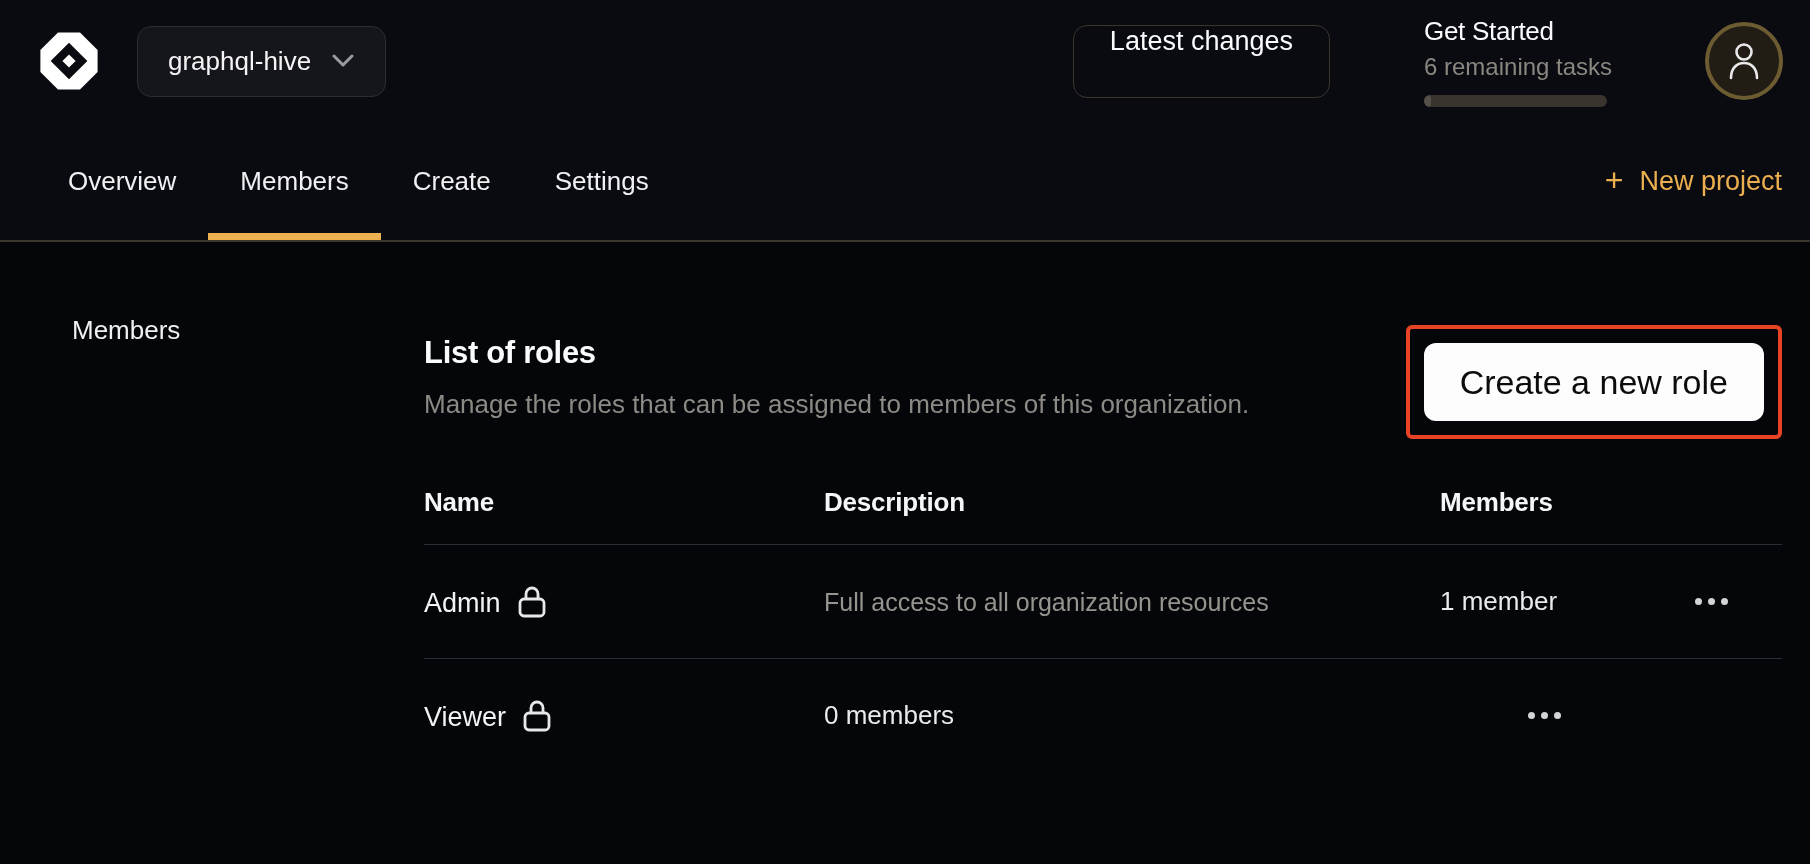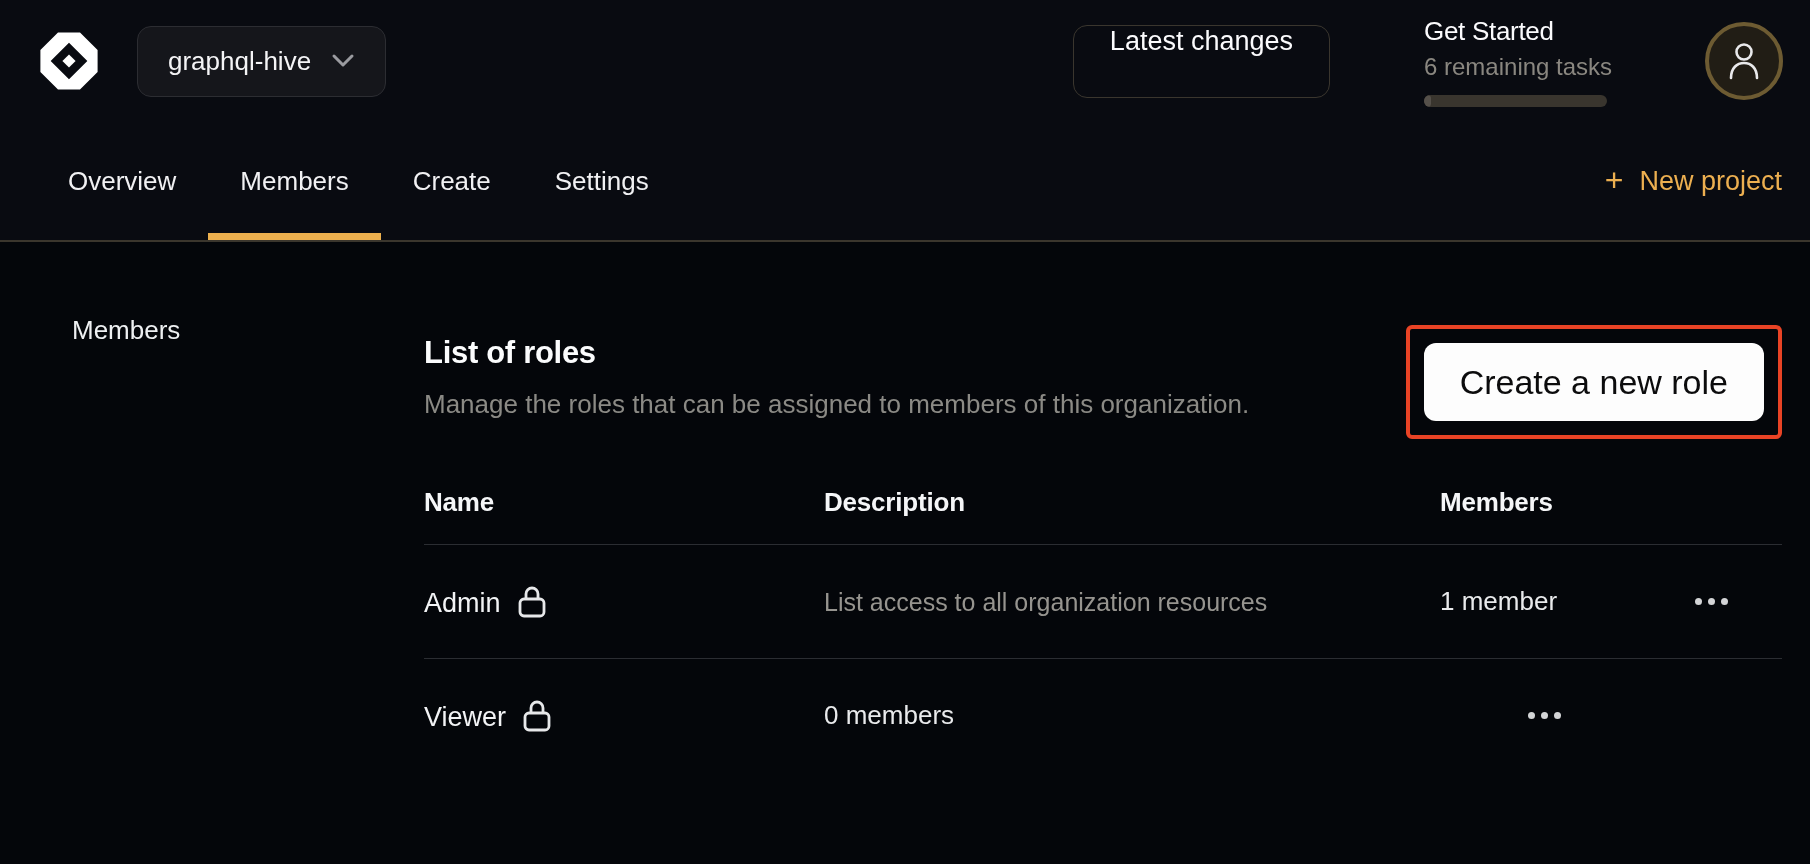--- a/index.html
+++ b/index.html
@@ -195,21 +195,21 @@
       <div class="t-divider"></div>
 
       <div class="t-row data-row">
         <div class="name-cell">
           <span>Admin</span>
           <svg class="lock" viewBox="0 0 30 34">
             <rect x="3" y="14" width="24" height="17" rx="4" fill="none" stroke="#e7e8ea" stroke-width="2.8"></rect>
             <path d="M9 14 V9 a6 6 0 0 1 12 0 V14" fill="none" stroke="#e7e8ea" stroke-width="2.8"></path>
           </svg>
         </div>
-        <div class="desc-cell">List access to all organization resources</div>
+        <div class="desc-cell">Full access to all organization resources</div>
         <div class="mem-cell">1 member</div>
         <div class="menu-cell">
           <div class="dots">
               <i></i>
               <i></i>
               <i></i>
             </div>
         </div>
       </div>
       <div class="t-divider"></div>

